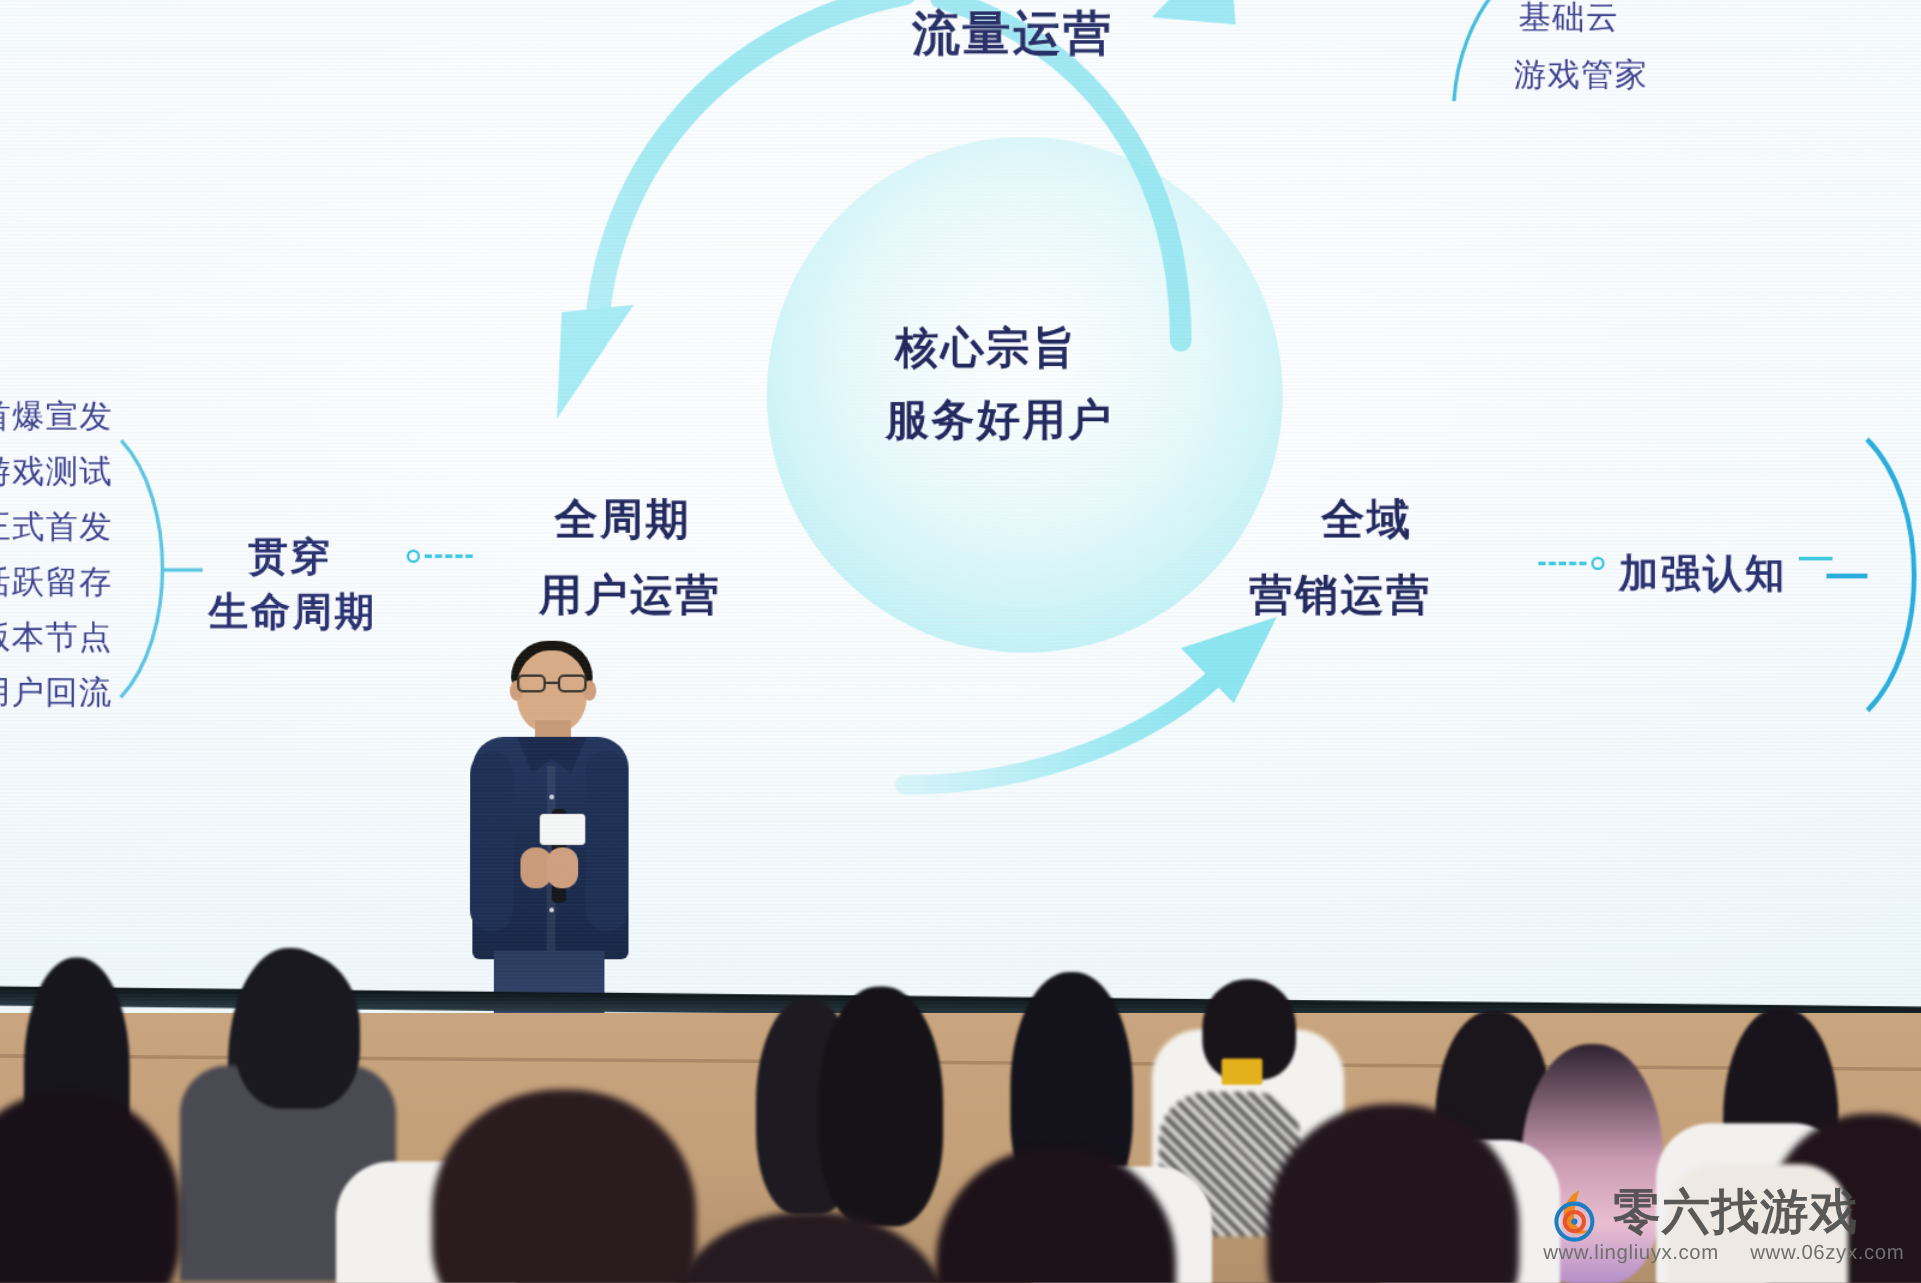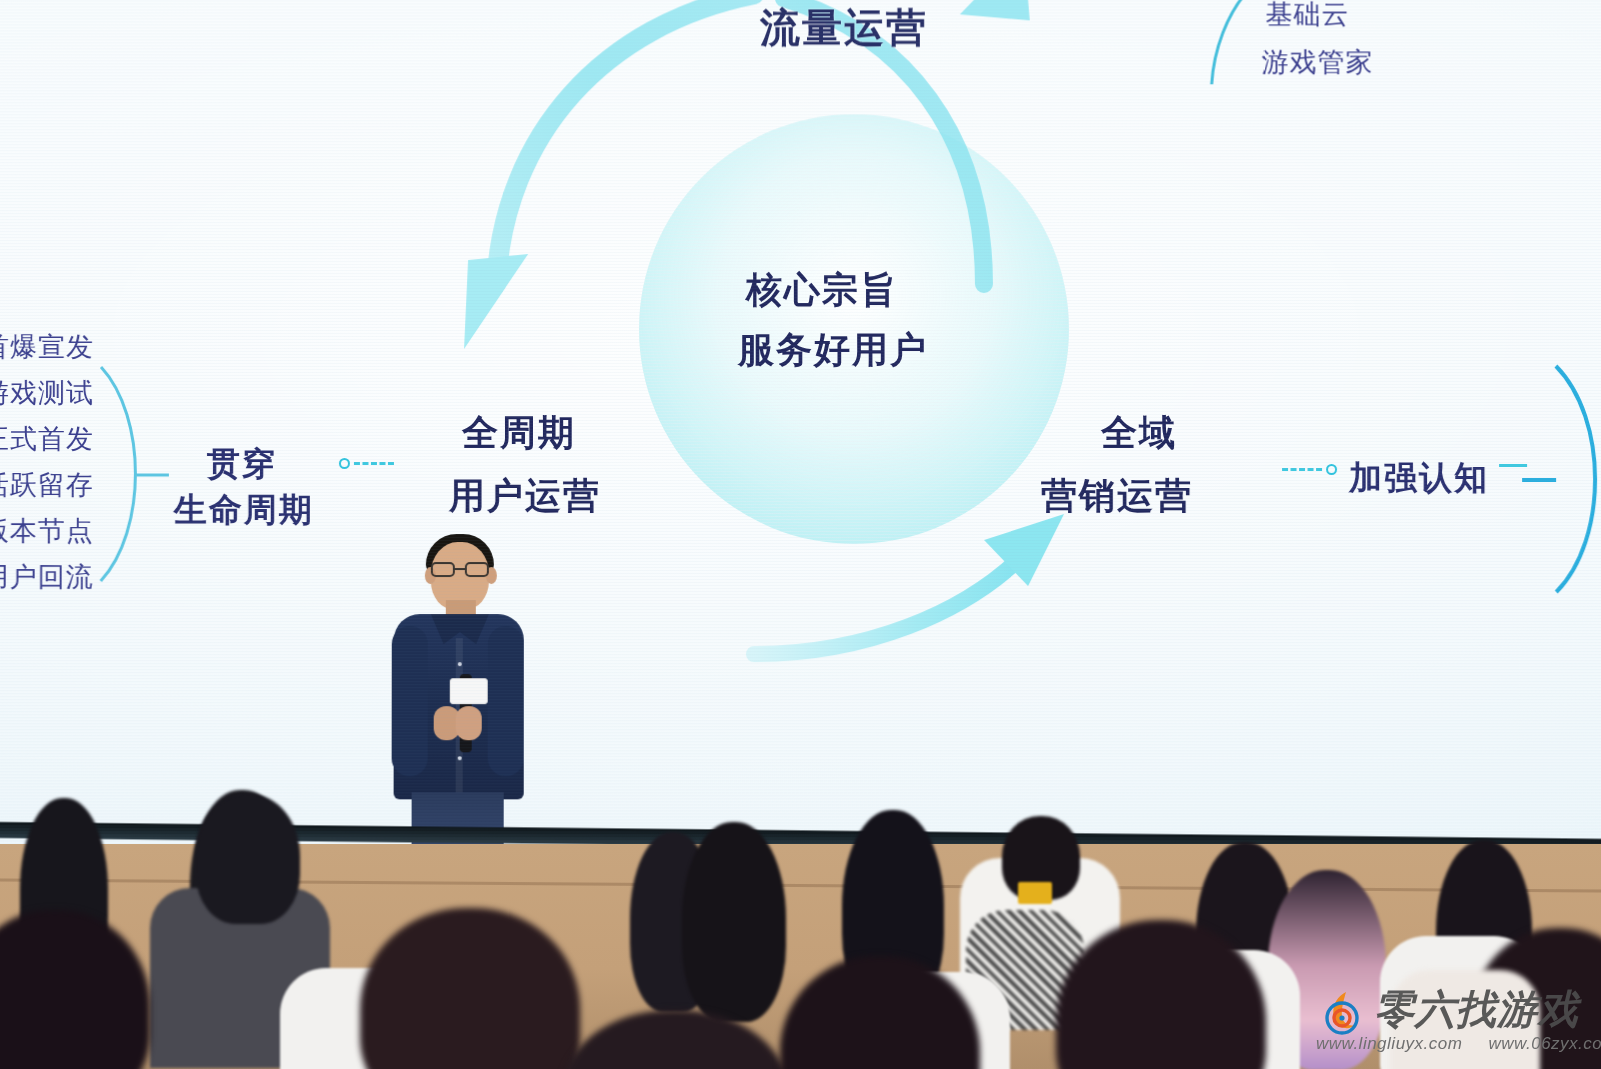--- a/index.html
+++ b/index.html
@@ -126,21 +126,21 @@
   }
   .wall-line{position:absolute;left:0;top:884px;width:1601px;height:3px;background:rgba(90,60,35,.25);transform:rotate(.4deg);}
 
   
   .audience{position:absolute;left:0;top:760px;width:1601px;height:309px;overflow:hidden;}
   .head{position:absolute;border-radius:48% 48% 38% 38%;filter:blur(1.4px);}
   .chair{position:absolute;border-radius:46px 46px 10px 10px;background:#f2f1ef;filter:blur(1.2px);}
   .body-shape{position:absolute;border-radius:40px 40px 0 0;filter:blur(1.6px);}
 
   
-  .wm{position:absolute;left:1316px;top:978px;width:252px;height:86px;font-style:italic;}
+  .wm{position:absolute;left:1286px;top:978px;width:252px;height:86px;}
   .wm-logo{position:absolute;left:0;top:8px;width:54px;height:54px;}
   .wm-title{position:absolute;left:58px;top:4px;font-size:40px;font-weight:bold;color:#4d4d4d;opacity:.92;letter-spacing:1px;white-space:nowrap;}
   .wm-urls{position:absolute;left:0px;top:56px;font-size:17px;color:#6f6f6f;letter-spacing:.5px;white-space:nowrap;}
 </style>
 </head>
 <body>
 
 <div class="stage">
 
   <div class="screen">

